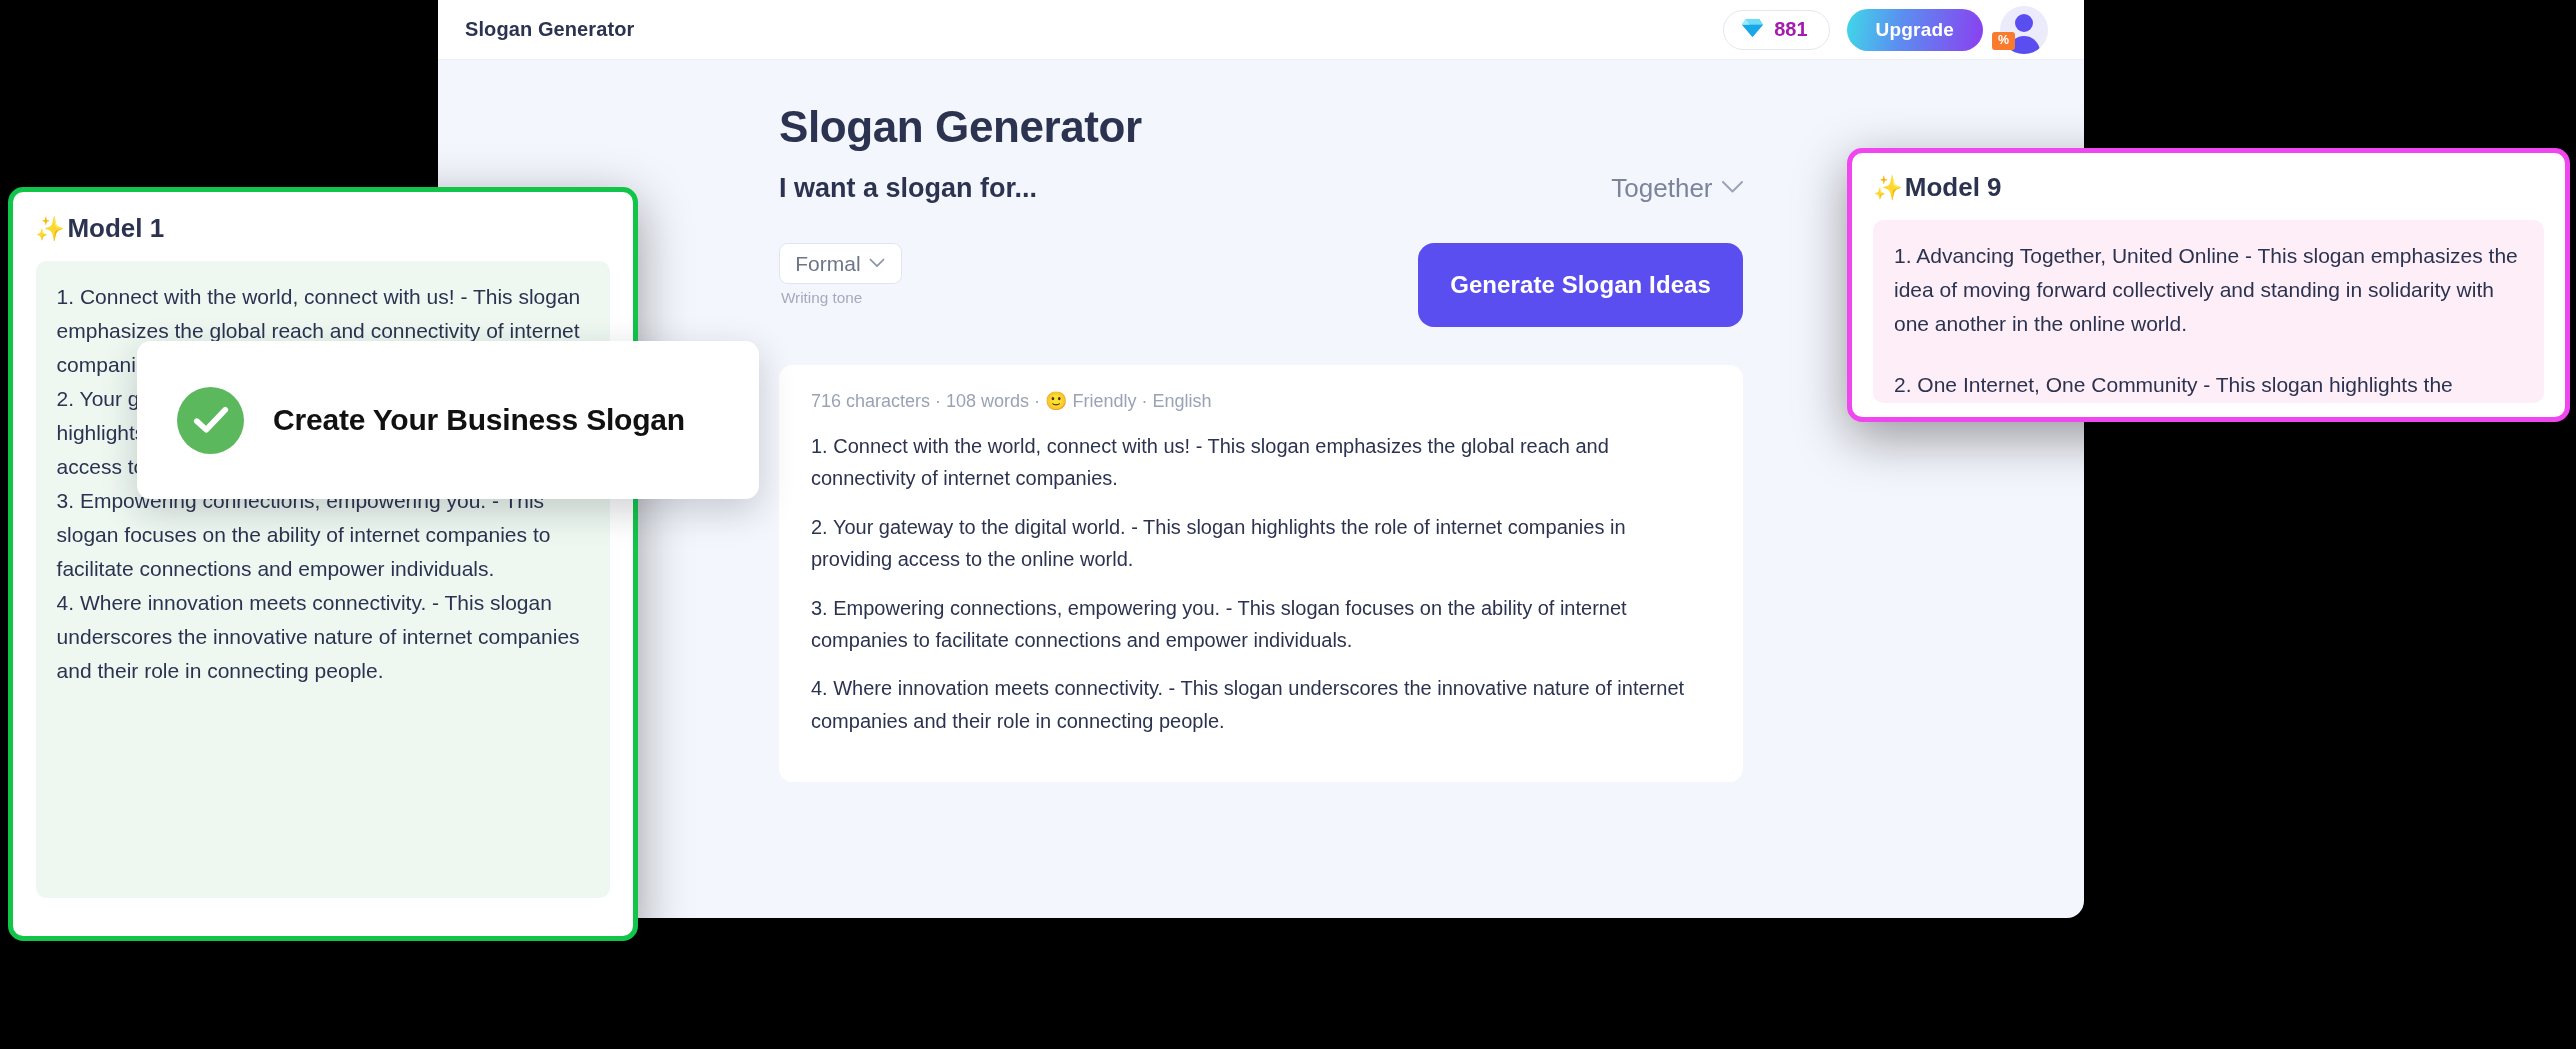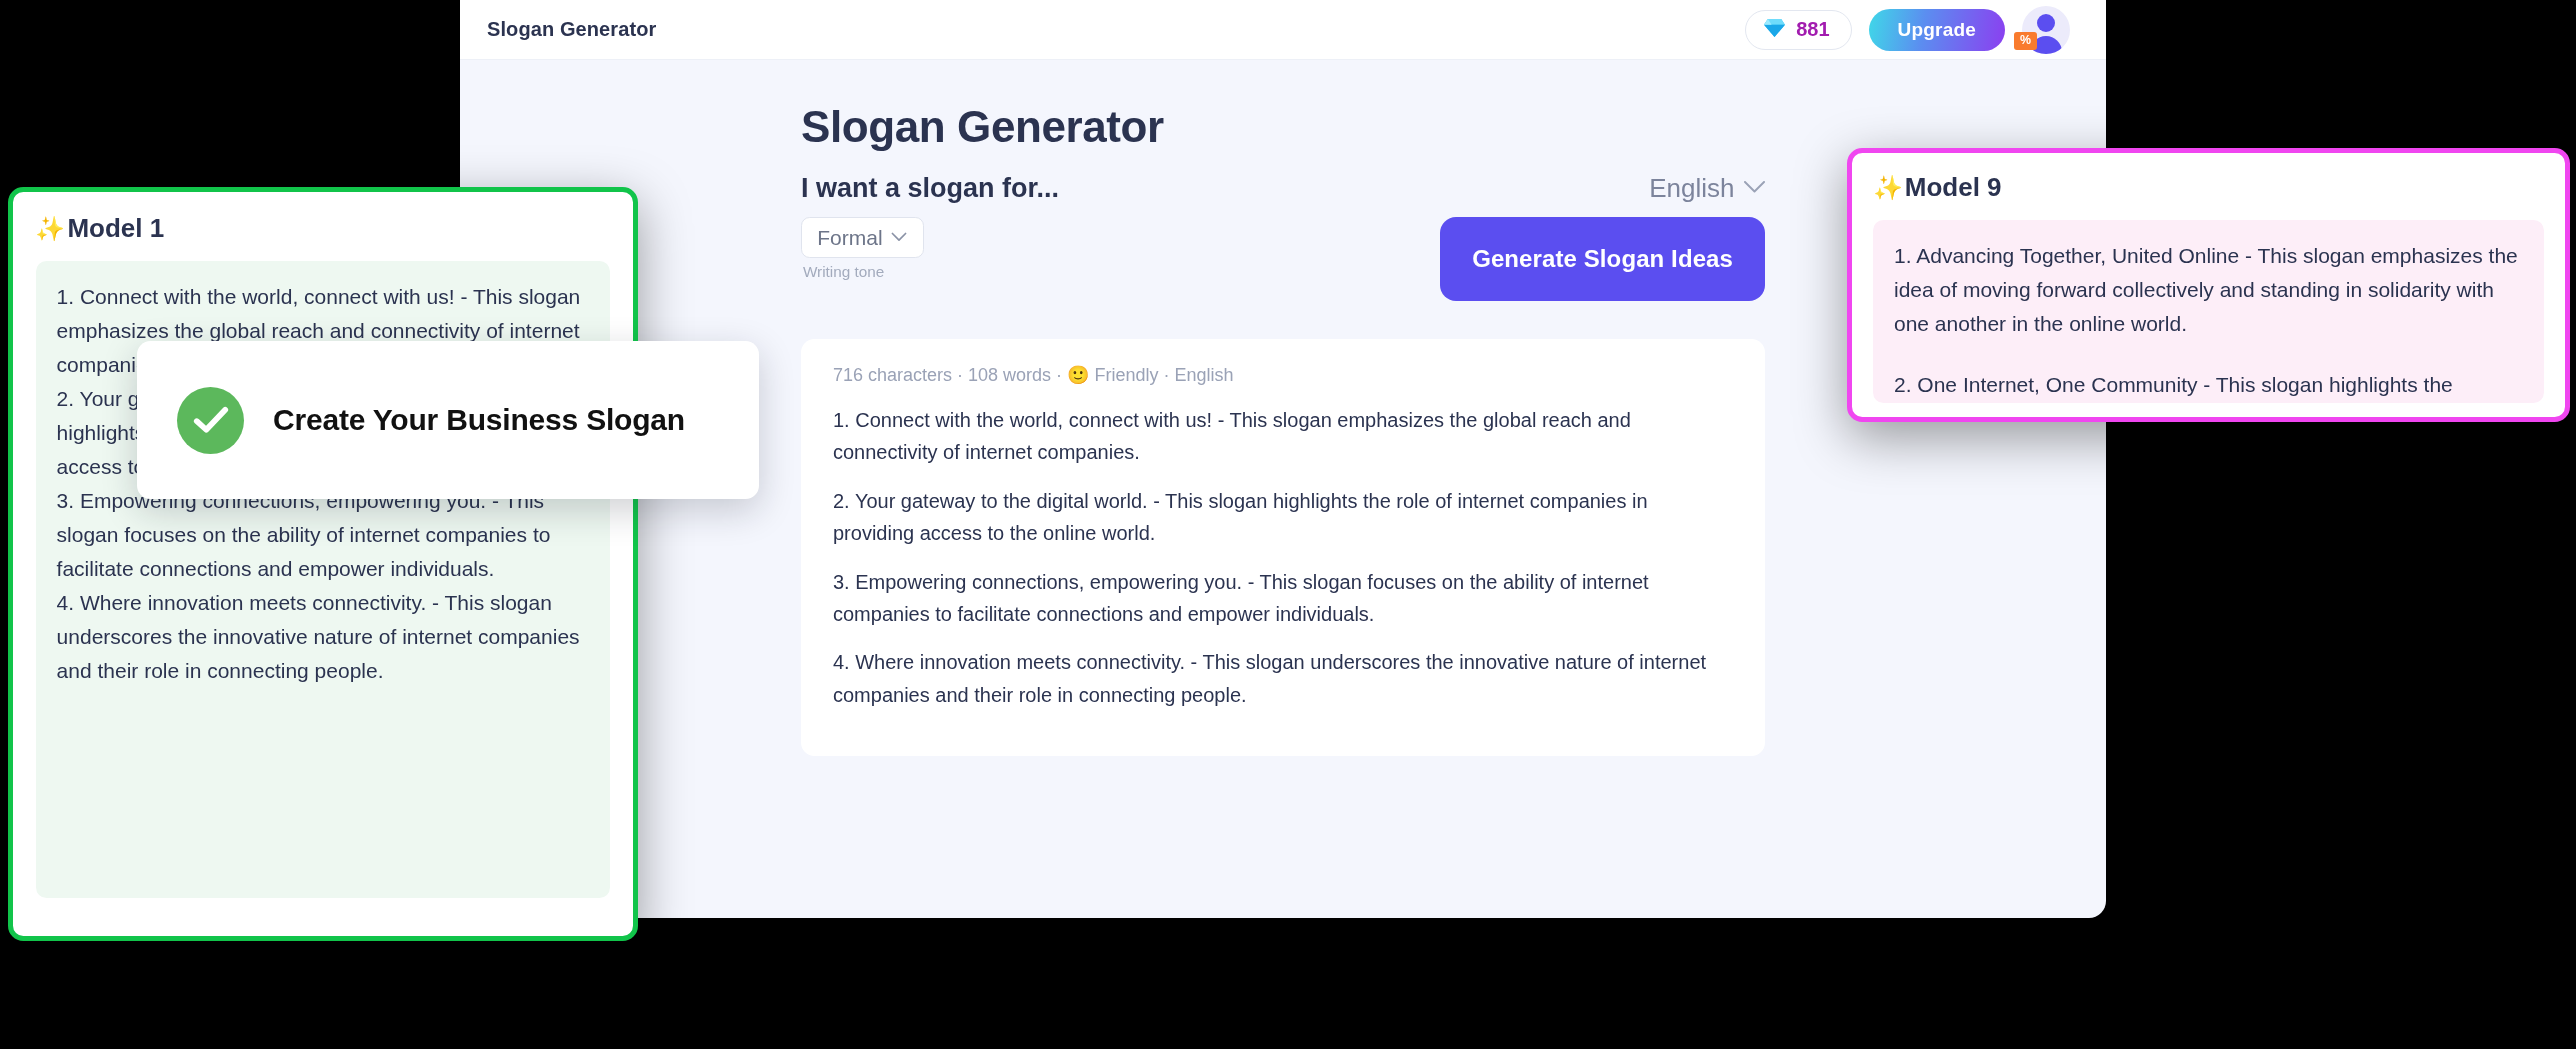--- a/index.html
+++ b/index.html
@@ -15,21 +15,21 @@
   #stage {
     position: relative;
     width: 2576px;
     height: 1049px;
     background: #000000;
   }
 
   
   #app-window {
     position: absolute;
-    left: 460px;
+    left: 438px;
     top: 0px;
     width: 1646px;
     height: 918px;
     background: #f4f6fd;
     border-radius: 0 0 17px 17px;
     overflow: hidden;
     box-shadow: 0 13.4px 48px rgba(0,0,0,0.45);
   }
 
   #app-header {
@@ -141,21 +141,21 @@
     font-weight: 700;
     color: #2b3350;
     letter-spacing: -0.4px;
     margin-bottom: 21px;
   }
 
   .prompt-row {
     display: flex;
     align-items: flex-start;
     justify-content: space-between;
-    margin-bottom: 13px;
+    margin-bottom: 39px;
   }
   #prompt-label {
     font-size: 27px;
     font-weight: 700;
     color: #2b3350;
   }
   .lang-select {
     display: flex;
     align-items: center;
     gap: 9.5px;
@@ -403,21 +403,21 @@
     </div>
 
     <div id="app-body">
       <div class="center-col">
 
         <h1 id="page-title">Slogan Generator</h1>
 
         <div class="prompt-row">
           <div id="prompt-label">I want a slogan for...</div>
           <div class="lang-select">
-            <span class="lang-value">English</span>
+            <span class="lang-value">Together</span>
             <span>
               <svg width="21" height="12.4" viewBox="0 0 22 13">
                   <path d="M1 1 L11 11 L21 1" fill="none" stroke="#9aa2b6" stroke-width="2" stroke-linecap="round" stroke-linejoin="round"></path>
                 </svg>
             </span>
           </div>
         </div>
 
 
         <div class="controls-row">

